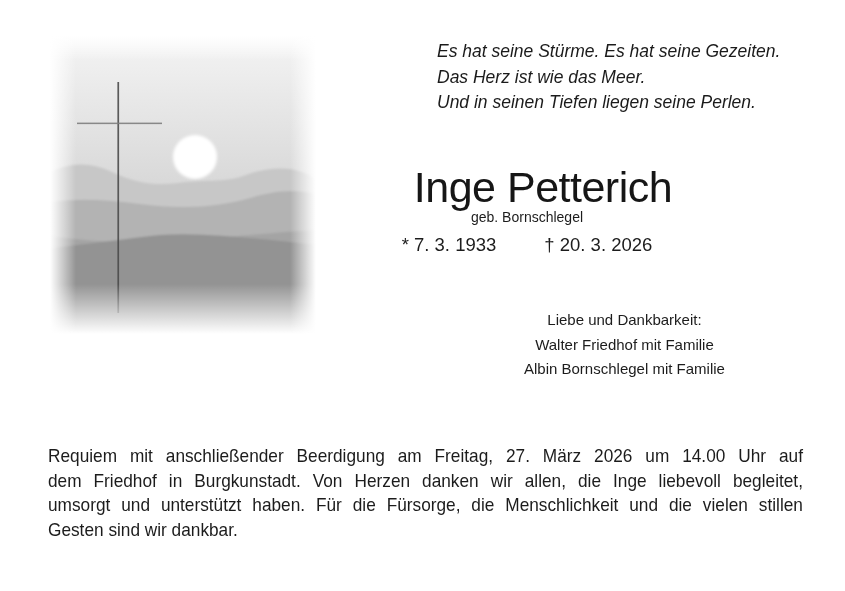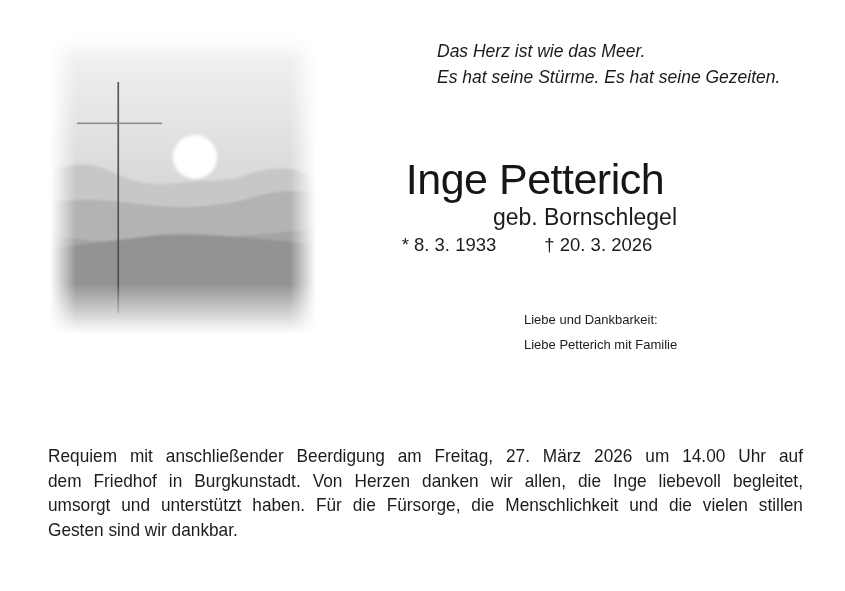--- a/index.html
+++ b/index.html
@@ -36,55 +36,55 @@
   .center-col {
     position: absolute;
     left: 377px; top: 0;
     width: 300px;
     text-align: center;
   }
   .deceased-name {
     position: absolute;
     left: 0; top: 146px;
     width: 100%;
-    margin: 8px;
+    margin: 16px;
     font-size: 43px;
     font-weight: 400;
     letter-spacing: -0.5px;
     line-height: 50px;
     color: #161616;
     white-space: nowrap;
   }
   .maiden-name {
     position: absolute;
     left: 0; top: 206px;
     width: 100%;
-    font-size: 23px;
+    font-size: 14px;
     line-height: 22px;
-    text-align: right;
   }
   .dates-row {
     position: absolute;
     left: 0; top: 233px;
     width: 100%;
     display: flex;
     justify-content: center;
     gap: 48px;
     font-size: 18.5px;
     line-height: 24px;
     white-space: nowrap;
   }
 
   
   .mourners {
     position: absolute;
     left: 524px; top: 308px;
-    font-size: 13px;
+    font-size: 15px;
     line-height: 24.5px;
     white-space: nowrap;
+    text-align: center;
   }
 
   
   .place-date {
     position: absolute;
     left: 48px; top: 395px;
     font-size: 19.5px;
     line-height: 25px;
     white-space: nowrap;
   }
@@ -163,36 +163,38 @@
       <g>
         <rect x="0" y="0" width="266" height="24" fill="url(#fadeTop)"></rect>
         <rect x="0" y="248" width="266" height="50" fill="url(#fadeBottom)"></rect>
         <rect x="0" y="0" width="26" height="298" fill="url(#fadeLeft)"></rect>
         <rect x="240" y="0" width="26" height="298" fill="url(#fadeRight)"></rect>
       </g>
     </svg>
   </div>
 
   <div class="poem">
+    <div class="poem-line">Es hat seine Stürme. Es hat seine Gezeiten.</div>
     <div class="poem-line">Das Herz ist wie das Meer.</div>
-    <div class="poem-line">Es hat seine Stürme. Es hat seine Gezeiten.</div>
+    <div class="poem-line">Und in seinen Tiefen liegen seine Perlen.</div>
   </div>
 
   <div class="center-col">
     <h1 class="deceased-name">Inge Petterich</h1>
     <div class="maiden-name">geb. Bornschlegel</div>
     <div class="dates-row">
-      <span>* 8. 3. 1933</span>
+      <span>* 7. 3. 1933</span>
       <span>† 20. 3. 2026</span>
     </div>
   </div>
 
   <div class="mourners">
     <div>Liebe und Dankbarkeit:</div>
-    <div>Liebe Petterich mit Familie</div>
+    <div>Walter Friedhof mit Familie</div>
+    <div>Albin Bornschlegel mit Familie</div>
   </div>
 
 
   <div class="announcement">
     <div class="just-line">Requiem mit anschließender Beerdigung am Freitag, 27. März 2026 um 14.00 Uhr auf</div>
     <div class="just-line">dem Friedhof in Burgkunstadt. Von Herzen danken wir allen, die Inge liebevoll begleitet,</div>
     <div class="just-line">umsorgt und unterstützt haben. Für die Fürsorge, die Menschlichkeit und die vielen stillen</div>
     <div class="last-line">Gesten sind wir dankbar.</div>
   </div>
 

